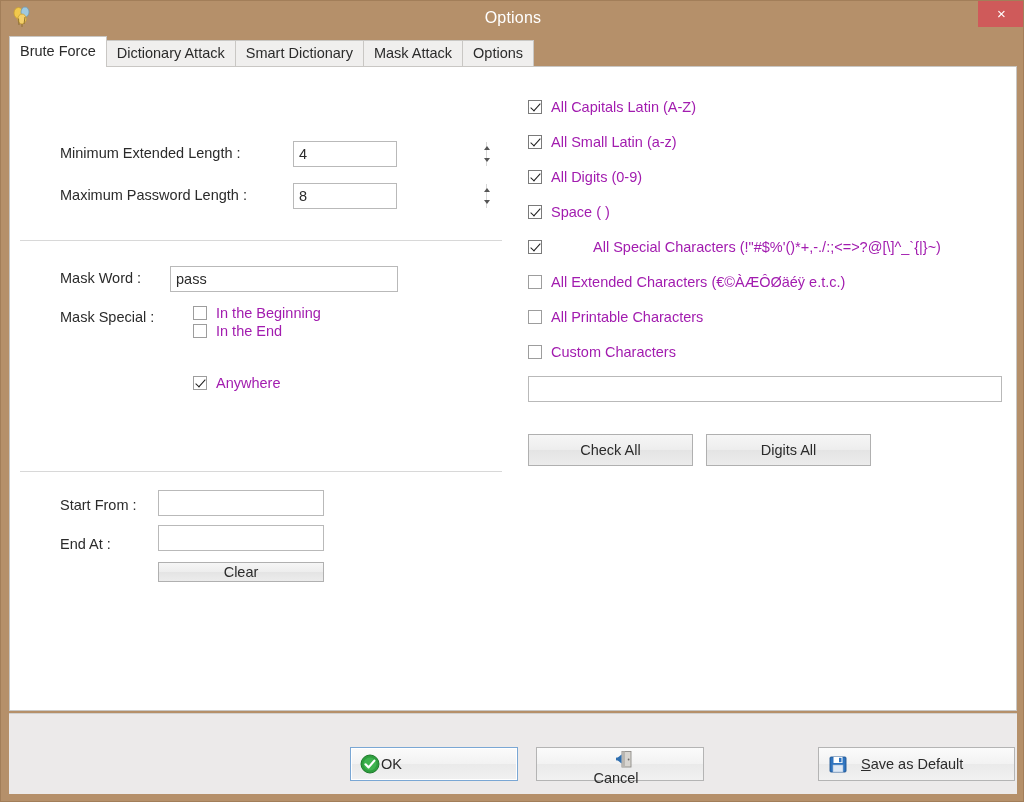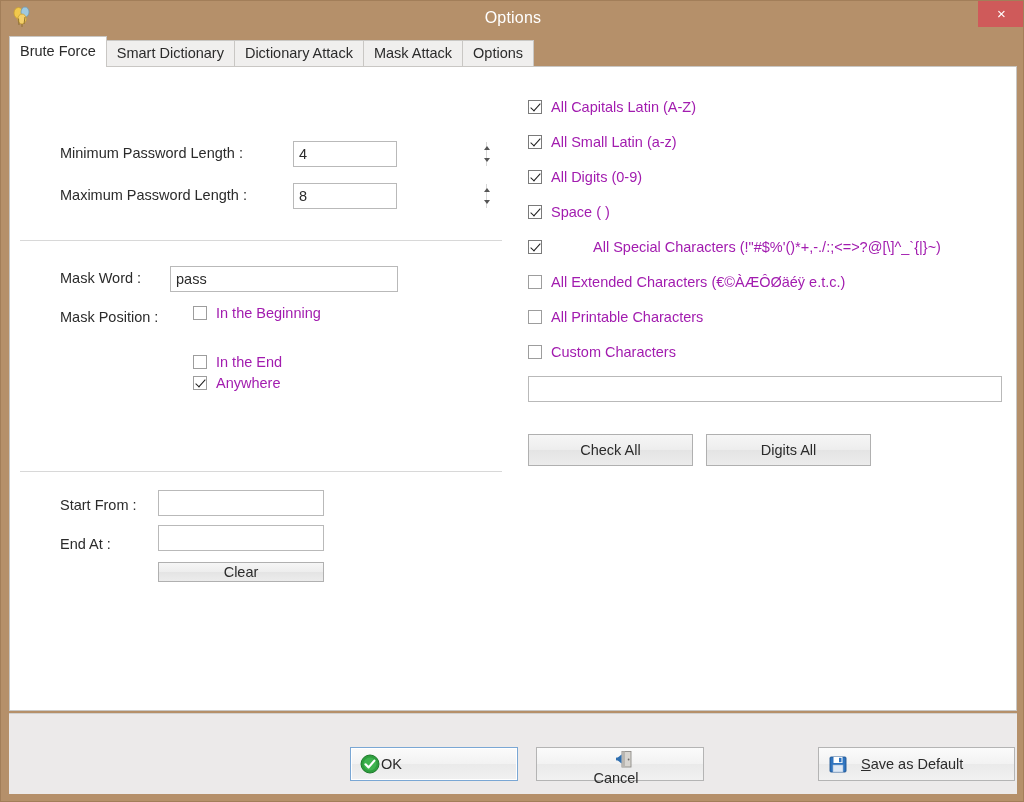--- a/index.html
+++ b/index.html
@@ -266,30 +266,30 @@
         <path d="M7.5 12.5 L8 19 M14 11 L13 18 M11 18 L11 21" stroke="#8a6b2a" stroke-width="0.9" fill="none"></path>
       </svg>
     </div>
     <div class="title-text">Options</div>
     <div class="close-btn">×</div>
   </div>
 
   <div class="tabstrip">
     <div class="tabs" id="tabs-host">
         <div class="tab active">Brute Force</div>
+        <div class="tab">Dictionary Attack</div>
         <div class="tab">Smart Dictionary</div>
-        <div class="tab">Dictionary Attack</div>
         <div class="tab">Mask Attack</div>
         <div class="tab">Options</div>
       </div>
   </div>
 
   <div class="client">
 
-    <div class="lbl" style="left:50px; top:78px;">Minimum Password Length :</div>
+    <div class="lbl" style="left:50px; top:78px;">Minimum Extended Length :</div>
     <div class="spin-wrap" style="left:283px; top:74px;">
       <input class="spin-text" type="text" value="4" style="">
       <div class="spin-btns">
         <div class="spin-up"></div>
         <div class="spin-dn"></div>
       </div>
     </div>
 
     <div class="lbl" style="left:50px; top:120px;">Maximum Password Length :</div>
     <div class="spin-wrap" style="left:283px; top:116px;">
@@ -298,27 +298,27 @@
         <div class="spin-up"></div>
         <div class="spin-dn"></div>
       </div>
     </div>
 
     <div class="hr" style="left:10px; top:173px; width:482px;"></div>
 
     <div class="lbl" style="left:50px; top:203px;">Mask Word :</div>
     <input class="txtbox" style="left: 160px; top: 199px; width: 228px;" type="text" value="pass">
 
-    <div class="lbl" style="left:50px; top:242px;">Mask Position :</div>
+    <div class="lbl" style="left:50px; top:242px;">Mask Special :</div>
     <div id="mask-positions-host">
         <div class="cbrow" style="left: 183px; top: 238px;">
           <span class="cbox light"></span>
           <span class="cbtext">In the Beginning</span>
         </div>
-        <div class="cbrow" style="left: 183px; top: 287px;">
+        <div class="cbrow" style="left: 183px; top: 256px;">
           <span class="cbox light"></span>
           <span class="cbtext">In the End</span>
         </div>
         <div class="cbrow" style="left: 183px; top: 308px;">
           <span class="cbox light checked"></span>
           <span class="cbtext">Anywhere</span>
         </div>
       </div>
 
     <div class="hr" style="left:10px; top:404px; width:482px;"></div>

